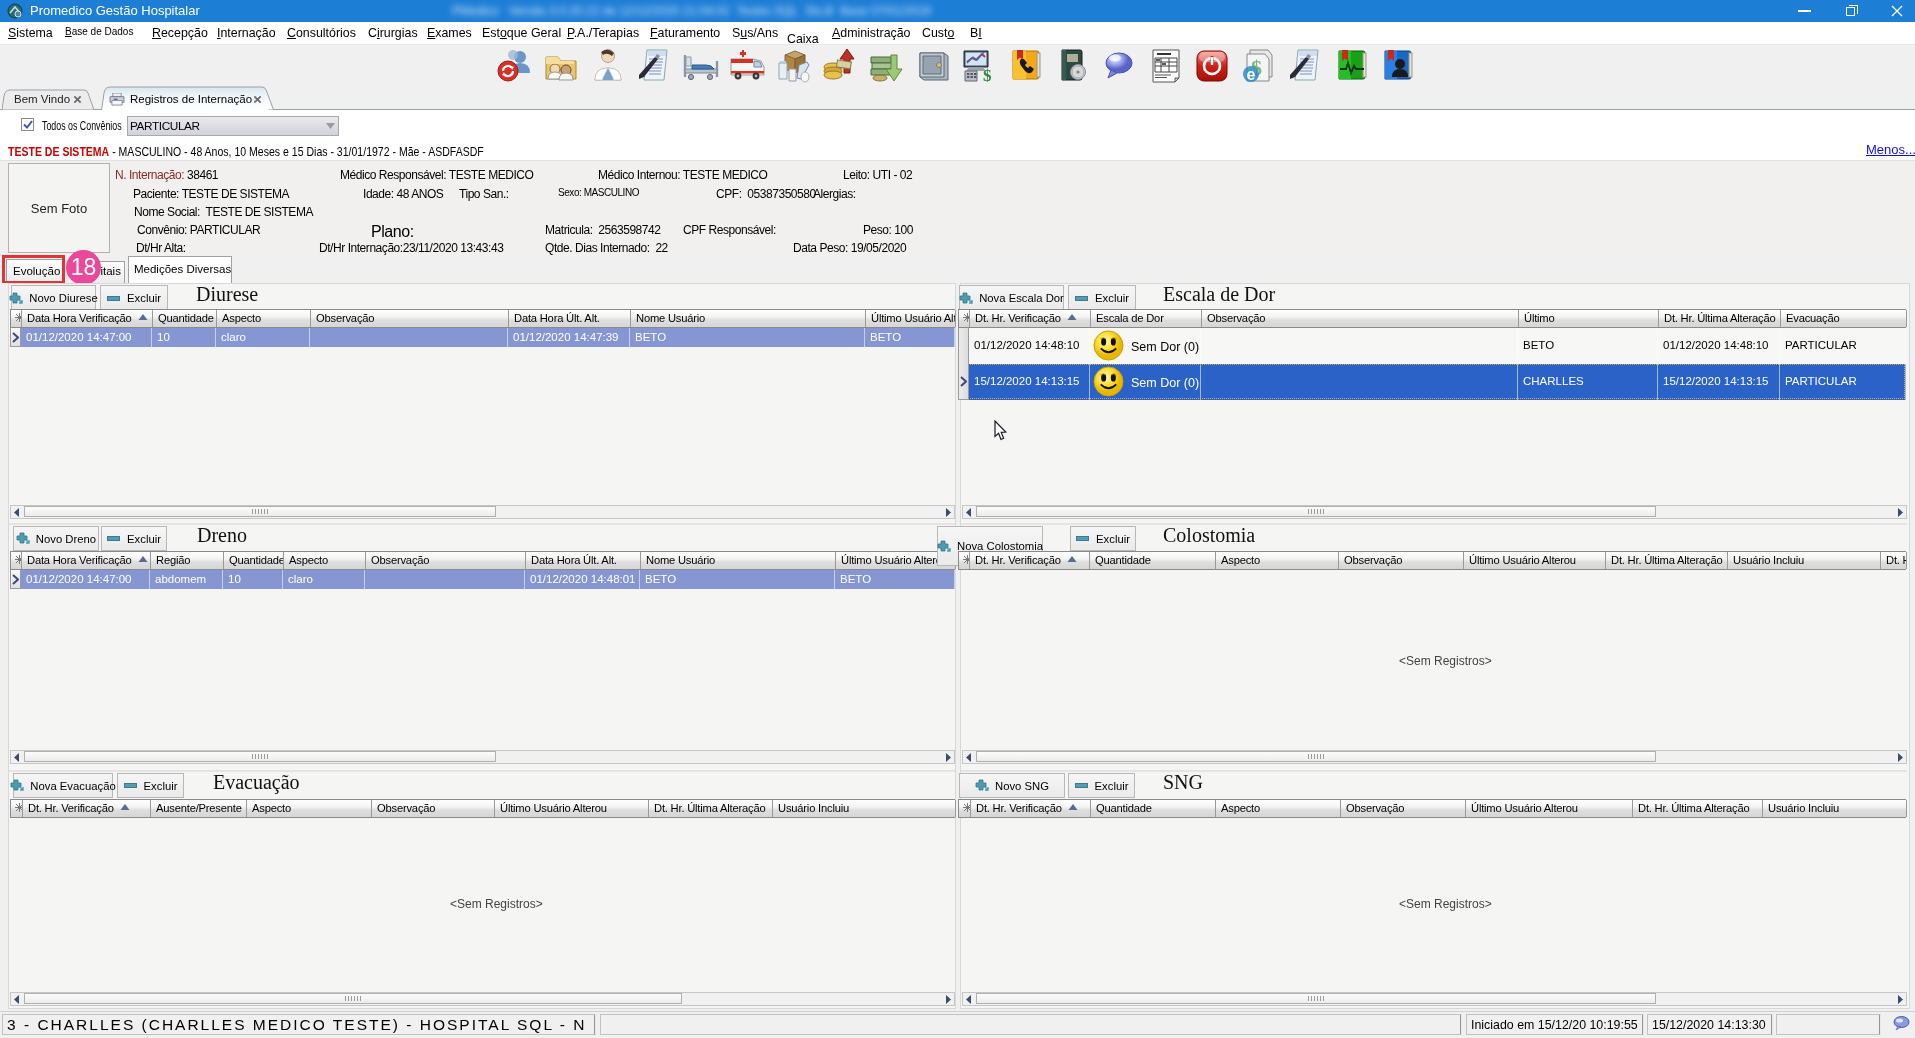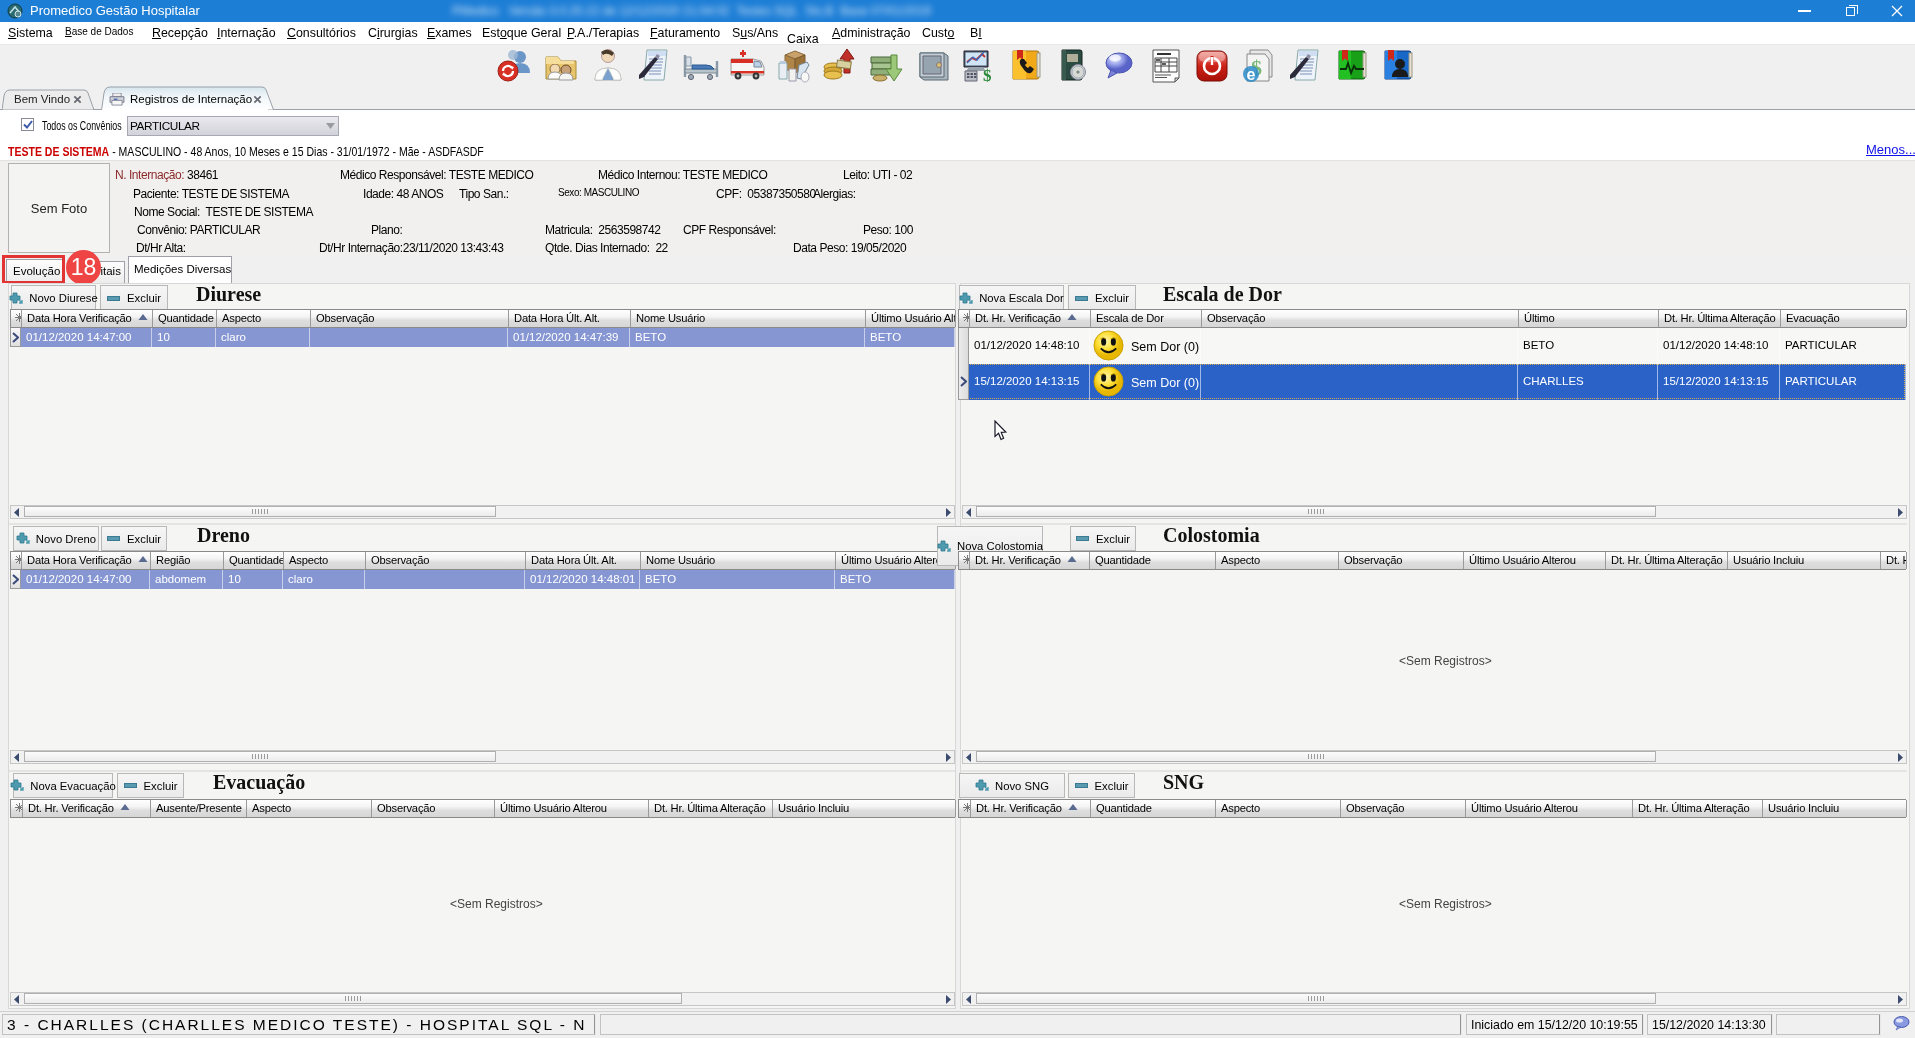--- a/index.html
+++ b/index.html
@@ -1,21 +1,21 @@
 <!DOCTYPE html>
 <html><head><meta charset="utf-8"><title>Promedico</title>
 <style>
 *{margin:0;padding:0;box-sizing:border-box}
 html,body{width:1915px;height:1038px}
 body{position:relative;font-family:"Liberation Sans",sans-serif;background:#f0f0f0;overflow:hidden;font-size:12px}
 .a{position:absolute}
 .tt{white-space:nowrap}
 .btn{background:linear-gradient(#f6f6f6,#eaeaea);border:1px solid #b8b8b8;font-size:11.3px;color:#000;display:flex;align-items:center;justify-content:center;white-space:nowrap}
 .btn svg,.btn div{flex-shrink:0}
-.ttl{font-family:"Liberation Serif",serif;font-weight:bold;font-size:20px;color:#111;white-space:nowrap}
+.ttl{font-family:"Liberation Serif",serif;font-weight:normal;font-size:20px;color:#111;white-space:nowrap}
 .ghead{border-top:1px solid #8a8a8a;border-bottom:1px solid #8a8a8a;border-left:1px solid #8a8a8a;background:linear-gradient(#ffffff,#f4f4f4 40%,#dedede 60%,#d6d6d6)}
 .hc{position:absolute;top:0;height:100%;background:linear-gradient(#ffffff,#f4f4f4 40%,#dedede 60%,#d6d6d6);border-right:1px solid #9a9a9a;font-size:11.2px;letter-spacing:-0.2px;color:#000;line-height:17px;padding-left:5px;white-space:nowrap;overflow:hidden}
 .dc{position:absolute;top:0;height:100%;border-right:1px solid rgba(255,255,255,.55);font-size:11.5px;line-height:18px;padding-left:5px;white-space:nowrap;overflow:hidden}
 .sb{background:#f1f1f1;border:1px solid #c6c6c6}
 .semreg{position:absolute;font-size:12px;color:#444;white-space:nowrap}
 svg{display:block}
 </style></head><body>
 
 <div class="a" style="left:0;top:0;width:1915px;height:22px;background:#1d7ed6"></div>
 <svg class="a" style="left:7px;top:3px" width="17" height="16" viewBox="0 0 17 16">
@@ -319,37 +319,37 @@
 <div class="a tt" style="left:598px;top:168px;font-size:12px;letter-spacing:-0.45px;color:#000">Médico Internou: TESTE MEDICO</div>
 <div class="a tt" style="left:843px;top:168px;font-size:12px;letter-spacing:-0.45px;color:#000">Leito: UTI - 02</div>
 <div class="a tt" style="left:133px;top:187px;font-size:12px;letter-spacing:-0.45px;color:#000">Paciente: TESTE DE SISTEMA</div>
 <div class="a tt" style="left:363px;top:187px;font-size:12px;letter-spacing:-0.45px;color:#000">Idade: 48 ANOS</div>
 <div class="a tt" style="left:459px;top:187px;font-size:12px;letter-spacing:-0.45px;color:#000">Tipo San.:</div>
 <div class="a tt" style="left:558px;top:187px;font-size:10px;letter-spacing:-0.45px;color:#000">Sexo: MASCULINO</div>
 <div class="a tt" style="left:716px;top:187px;font-size:12px;letter-spacing:-0.45px;color:#000">CPF:&nbsp; 05387350580</div>
 <div class="a tt" style="left:813px;top:187px;font-size:12px;letter-spacing:-0.45px;color:#000">Alergias:</div>
 <div class="a tt" style="left:134px;top:205px;font-size:12px;letter-spacing:-0.45px;color:#000">Nome Social:&nbsp; TESTE DE SISTEMA</div>
 <div class="a tt" style="left:137px;top:223px;font-size:12px;letter-spacing:-0.45px;color:#000">Convênio: PARTICULAR</div>
-<div class="a tt" style="left:371px;top:223px;font-size:12px;letter-spacing:-0.45px;color:#000">Plano:</div>
+<div class="a tt" style="left:371px;top:223px;font-size:16px;letter-spacing:-0.45px;color:#000">Plano:</div>
 <div class="a tt" style="left:545px;top:223px;font-size:12px;letter-spacing:-0.45px;color:#000">Matricula:&nbsp; 2563598742</div>
 <div class="a tt" style="left:683px;top:223px;font-size:12px;letter-spacing:-0.45px;color:#000">CPF Responsável:</div>
 <div class="a tt" style="left:863px;top:223px;font-size:12px;letter-spacing:-0.45px;color:#000">Peso: 100</div>
 <div class="a tt" style="left:136px;top:241px;font-size:12px;letter-spacing:-0.45px;color:#000">Dt/Hr Alta:</div>
 <div class="a tt" style="left:319px;top:241px;font-size:12px;letter-spacing:-0.45px;color:#000">Dt/Hr Internação:23/11/2020 13:43:43</div>
 <div class="a tt" style="left:545px;top:241px;font-size:12px;letter-spacing:-0.45px;color:#000">Qtde. Dias Internado:&nbsp; 22</div>
 <div class="a tt" style="left:793px;top:241px;font-size:12px;letter-spacing:-0.45px;color:#000">Data Peso: 19/05/2020</div>
 <div class="a" style="left:0;top:256px;width:1915px;height:27px;background:#f0f0f0"></div>
 <div class="a" style="left:6px;top:259px;width:57px;height:24px;background:linear-gradient(#fdfdfd,#ececec);border:1px solid #a0a0a8"></div>
 <div class="a tt" style="left:13px;top:265px;font-size:11.5px;color:#000">Evolução</div>
 <div class="a" style="left:88px;top:261px;width:37px;height:22px;background:linear-gradient(#fdfdfd,#ececec);border:1px solid #a0a0a8;border-bottom:none"></div>
 <div class="a tt" style="left:93px;top:265px;font-size:11.5px;color:#000">Vitais</div>
 <div class="a" style="left:128px;top:256px;width:104px;height:27px;background:#fff;border:1px solid #a0a0a8;border-bottom:none"></div>
 <div class="a tt" style="left:134px;top:263px;font-size:11.5px;color:#000">Medições Diversas</div>
 <div class="a" style="left:2px;top:255px;width:63px;height:29px;border:3px solid #e23434"></div>
-<div class="a" style="left:66px;top:250px;width:35px;height:35px;border-radius:50%;background:#ef4444;color:#fff;font-size:23px;display:flex;align-items:center;justify-content:center">18</div>
+<div class="a" style="left:66px;top:250px;width:35px;height:35px;border-radius:50%;background:#ec4899;color:#fff;font-size:23px;display:flex;align-items:center;justify-content:center">18</div>
 <div class="a" style="left:0;top:283px;width:1915px;height:729px;background:#f0f0f0"></div>
 <div class="a" style="left:8px;top:283px;width:948px;height:726px;background:#f5f5f4;border:1px solid #d8d8d8"></div>
 <div class="a" style="left:960px;top:283px;width:950px;height:726px;background:#f5f5f4;border:1px solid #d8d8d8"></div>
 <div class="a btn" style="left:11px;top:285px;width:85px;height:26px"><svg width="15" height="13" viewBox="0 0 15 13" style="margin-right:5px">
 <path d="M4 1 h4 v3 h3 v4 h-3 v3 h-4 v-3 H1 V4 h3 z" fill="#4e9aae" stroke="#2e7a90" stroke-width=".8"></path>
 <path d="M10 8 l3 3 m0-3 v3 h-3" stroke="#4e9aae" stroke-width="1.4" fill="none"></path>
     </svg>Novo Diurese</div>
 <div class="a btn" style="left:100px;top:285px;width:68px;height:26px"><div style="width:13px;height:5px;background:#5a9ab0;border:1px solid #3a7a92;margin-right:7px"></div>Excluir</div>
 <div class="a ttl" style="left:196px;top:283px">Diurese</div>
 <div class="a ghead" style="left:10px;top:309px;width:945px;height:19px">

